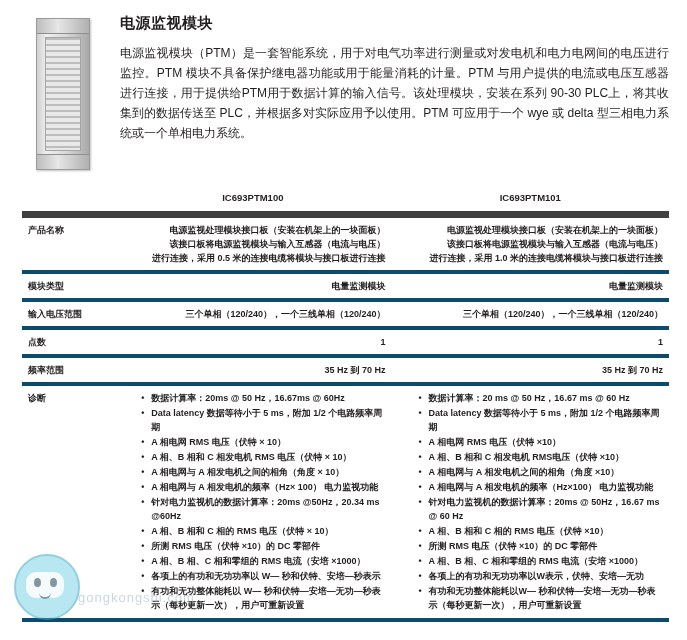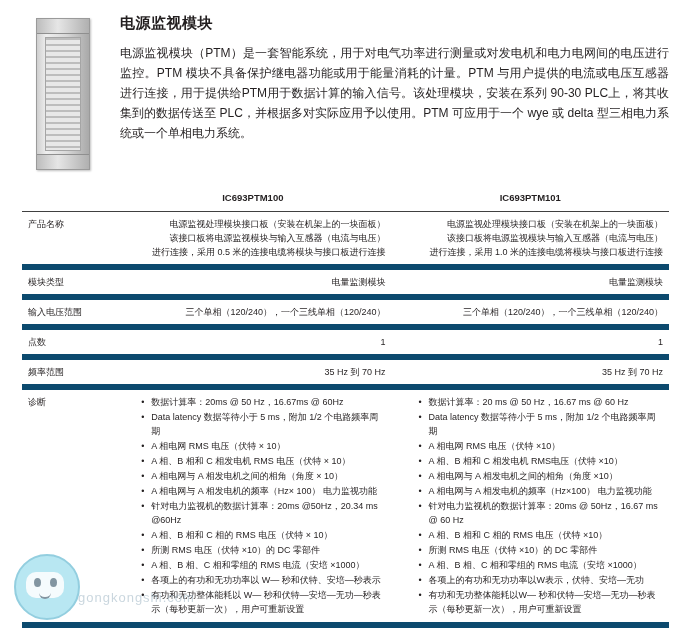--- a/index.html
+++ b/index.html
@@ -87,30 +87,30 @@
   
   table.spec {
     margin: 16px 18px 0 22px;
     width: 647px;
     border-collapse: collapse;
     table-layout: fixed;
     font-size: 9px;
   }
   table.spec td, table.spec th {
     border-top: 1px solid #b9b9b9;
-    border-bottom: 6px solid #0c4a6e;
+    border-bottom: 4px solid #0c4a6e;
     padding: 5px 6px;
     vertical-align: top;
     line-height: 14px;
     color: #231f20;
-    font-weight: normal;
+    font-weight: bold;
   }
   table.spec tr.head td {
     border-top: none;
-    border-bottom: 1px solid #404040;
+    border-bottom: 7px solid #404040;
     padding-bottom: 6px;
     font-weight: bold;
     font-size: 9.5px;
     text-align: center;
   }
   .col-label { width: 92px; }
   .col-a { width: 277px; }
   .col-b { width: 277px; }
   td.center { text-align: right; }
   td.lbl { font-weight: normal; }

